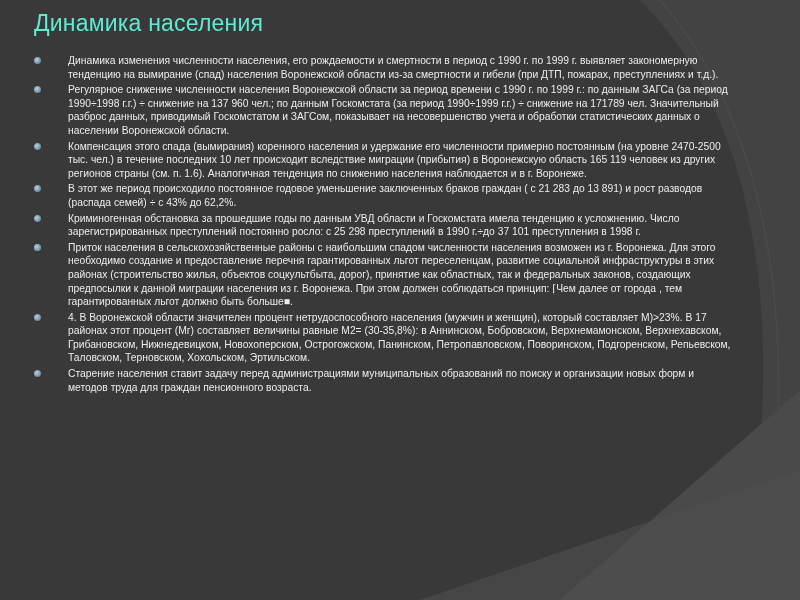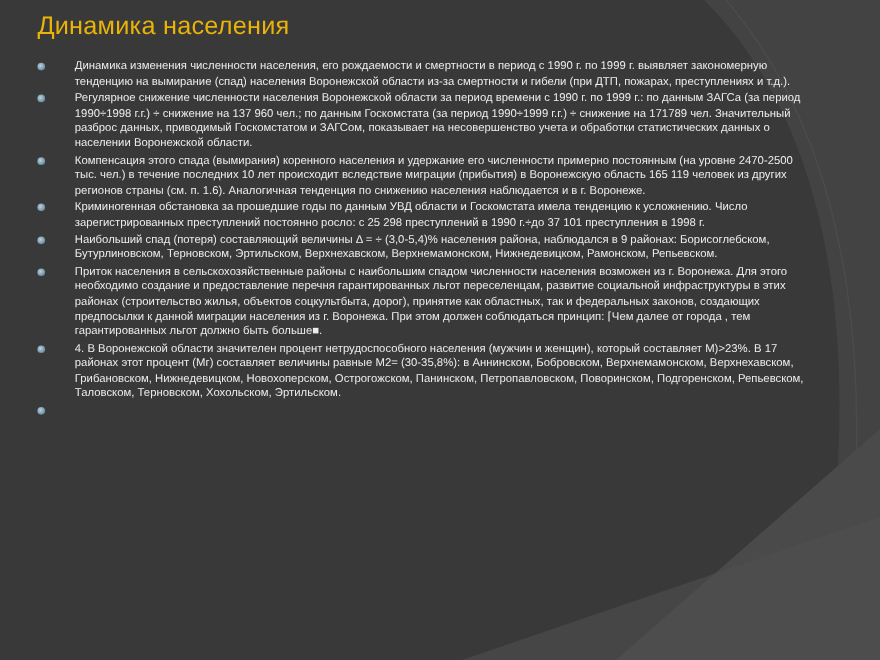--- a/index.html
+++ b/index.html
@@ -4,21 +4,21 @@
 <style>
   html, body { margin:0; padding:0; }
   body {
     width:800px; height:600px; overflow:hidden; position:relative;
     background:#393939;
     font-family:"Liberation Sans", sans-serif;
   }
   .bg { position:absolute; inset:0; pointer-events:none; }
   .slide-title {
     position:absolute; left:34px; top:10px;
-    font-size:23px; color:#eab308; font-weight:normal; margin:0;
+    font-size:23px; color:#5eead4; font-weight:normal; margin:0;
     letter-spacing:0.2px;
   }
   ul.bullets {
     position:absolute; left:34px; top:54px; width:700px;
     margin:0; padding:0; list-style:none;
   }
   ul.bullets li {
     position:relative; padding-left:34px; margin-bottom:2px;
     font-size:10.3px; line-height:13.6px; color:#ececec;
   }
@@ -37,18 +37,19 @@
   <path d="M560,600 L800,390 L800,600 Z" fill="#4a4a4a"></path>
   <path d="M420,600 L800,470 L800,600 Z" fill="#505050" opacity="0.6"></path>
 </svg>
 
 <h1 class="slide-title">Динамика населения</h1>
 
 <ul class="bullets">
   <li><span class="bullet-dot"></span><span>Динамика изменения численности населения, его рождаемости и смертности в период с 1990 г. по 1999 г. выявляет закономерную тенденцию на вымирание (спад) населения Воронежской области из-за смертности и гибели (при ДТП, пожарах, преступлениях и т.д.).</span></li>
   <li><span class="bullet-dot"></span><span>Регулярное снижение численности населения Воронежской области за период времени с 1990 г. по 1999 г.: по данным ЗАГСа (за период 1990÷1998 г.г.) ÷ снижение на 137 960 чел.; по данным Госкомстата (за период 1990÷1999 г.г.) ÷ снижение на 171789 чел. Значительный разброс данных, приводимый Госкомстатом и ЗАГСом, показывает на несовершенство учета и обработки статистических данных о населении Воронежской области.</span></li>
   <li><span class="bullet-dot"></span><span>Компенсация этого спада (вымирания) коренного населения и удержание его численности примерно постоянным (на уровне 2470-2500 тыс. чел.) в течение последних 10 лет происходит вследствие миграции (прибытия) в Воронежскую область 165 119 человек из других регионов страны (см. п. 1.6). Аналогичная тенденция по снижению населения наблюдается и в г. Воронеже.</span></li>
+  <li><span class="bullet-dot"></span><span>В этот же период происходило постоянное годовое уменьшение заключенных браков граждан ( с 21 283 до 13 891) и рост разводов (распада семей) ÷ с 43% до 62,2%.</span></li>
   <li><span class="bullet-dot"></span><span>Криминогенная обстановка за прошедшие годы по данным УВД области и Госкомстата имела тенденцию к усложнению. Число зарегистрированных преступлений постоянно росло: с 25 298 преступлений в 1990 г.÷до 37 101 преступления в 1998 г.</span></li>
-  <li><span class="bullet-dot"></span><span>Наибольший спад (потеря) составляющий величины Δ = ÷ (3,0-5,4)% населения района, наблюдался в 9 районах: Борисоглебском, Бутурлиновском, Терновском, Эртильском, Верхнехавском, Верхнемамонском, Нижнедевицком, Рамонском, Репьевском.</span></li>
+  <li><span class="bullet-dot"></span></li>
   <li><span class="bullet-dot"></span><span>Приток населения в сельскохозяйственные районы с наибольшим спадом численности населения возможен из г. Воронежа. Для этого необходимо создание и предоставление перечня гарантированных льгот переселенцам, развитие социальной инфраструктуры в этих районах (строительство жилья, объектов соцкультбыта, дорог), принятие как областных, так и федеральных законов, создающих предпосылки к данной миграции населения из г. Воронежа. При этом должен соблюдаться принцип: ⌈Чем далее от города , тем гарантированных льгот должно быть больше■.</span></li>
   <li><span class="bullet-dot"></span><span>4. В Воронежской области значителен процент нетрудоспособного населения (мужчин и женщин), который составляет М)&gt;23%. В 17 районах этот процент (Мг) составляет величины равные М2= (30-35,8%): в Аннинском, Бобровском, Верхнемамонском, Верхнехавском, Грибановском, Нижнедевицком, Новохоперском, Острогожском, Панинском, Петропавловском, Поворинском, Подгоренском, Репьевском, Таловском, Терновском, Хохольском, Эртильском.</span></li>
-  <li><span class="bullet-dot"></span></li>
+  <li><span class="bullet-dot"></span><span>Старение населения ставит задачу перед администрациями муниципальных образований по поиску и организации новых форм и методов труда для граждан пенсионного возраста.</span></li>
 </ul>
 
 </body></html>

